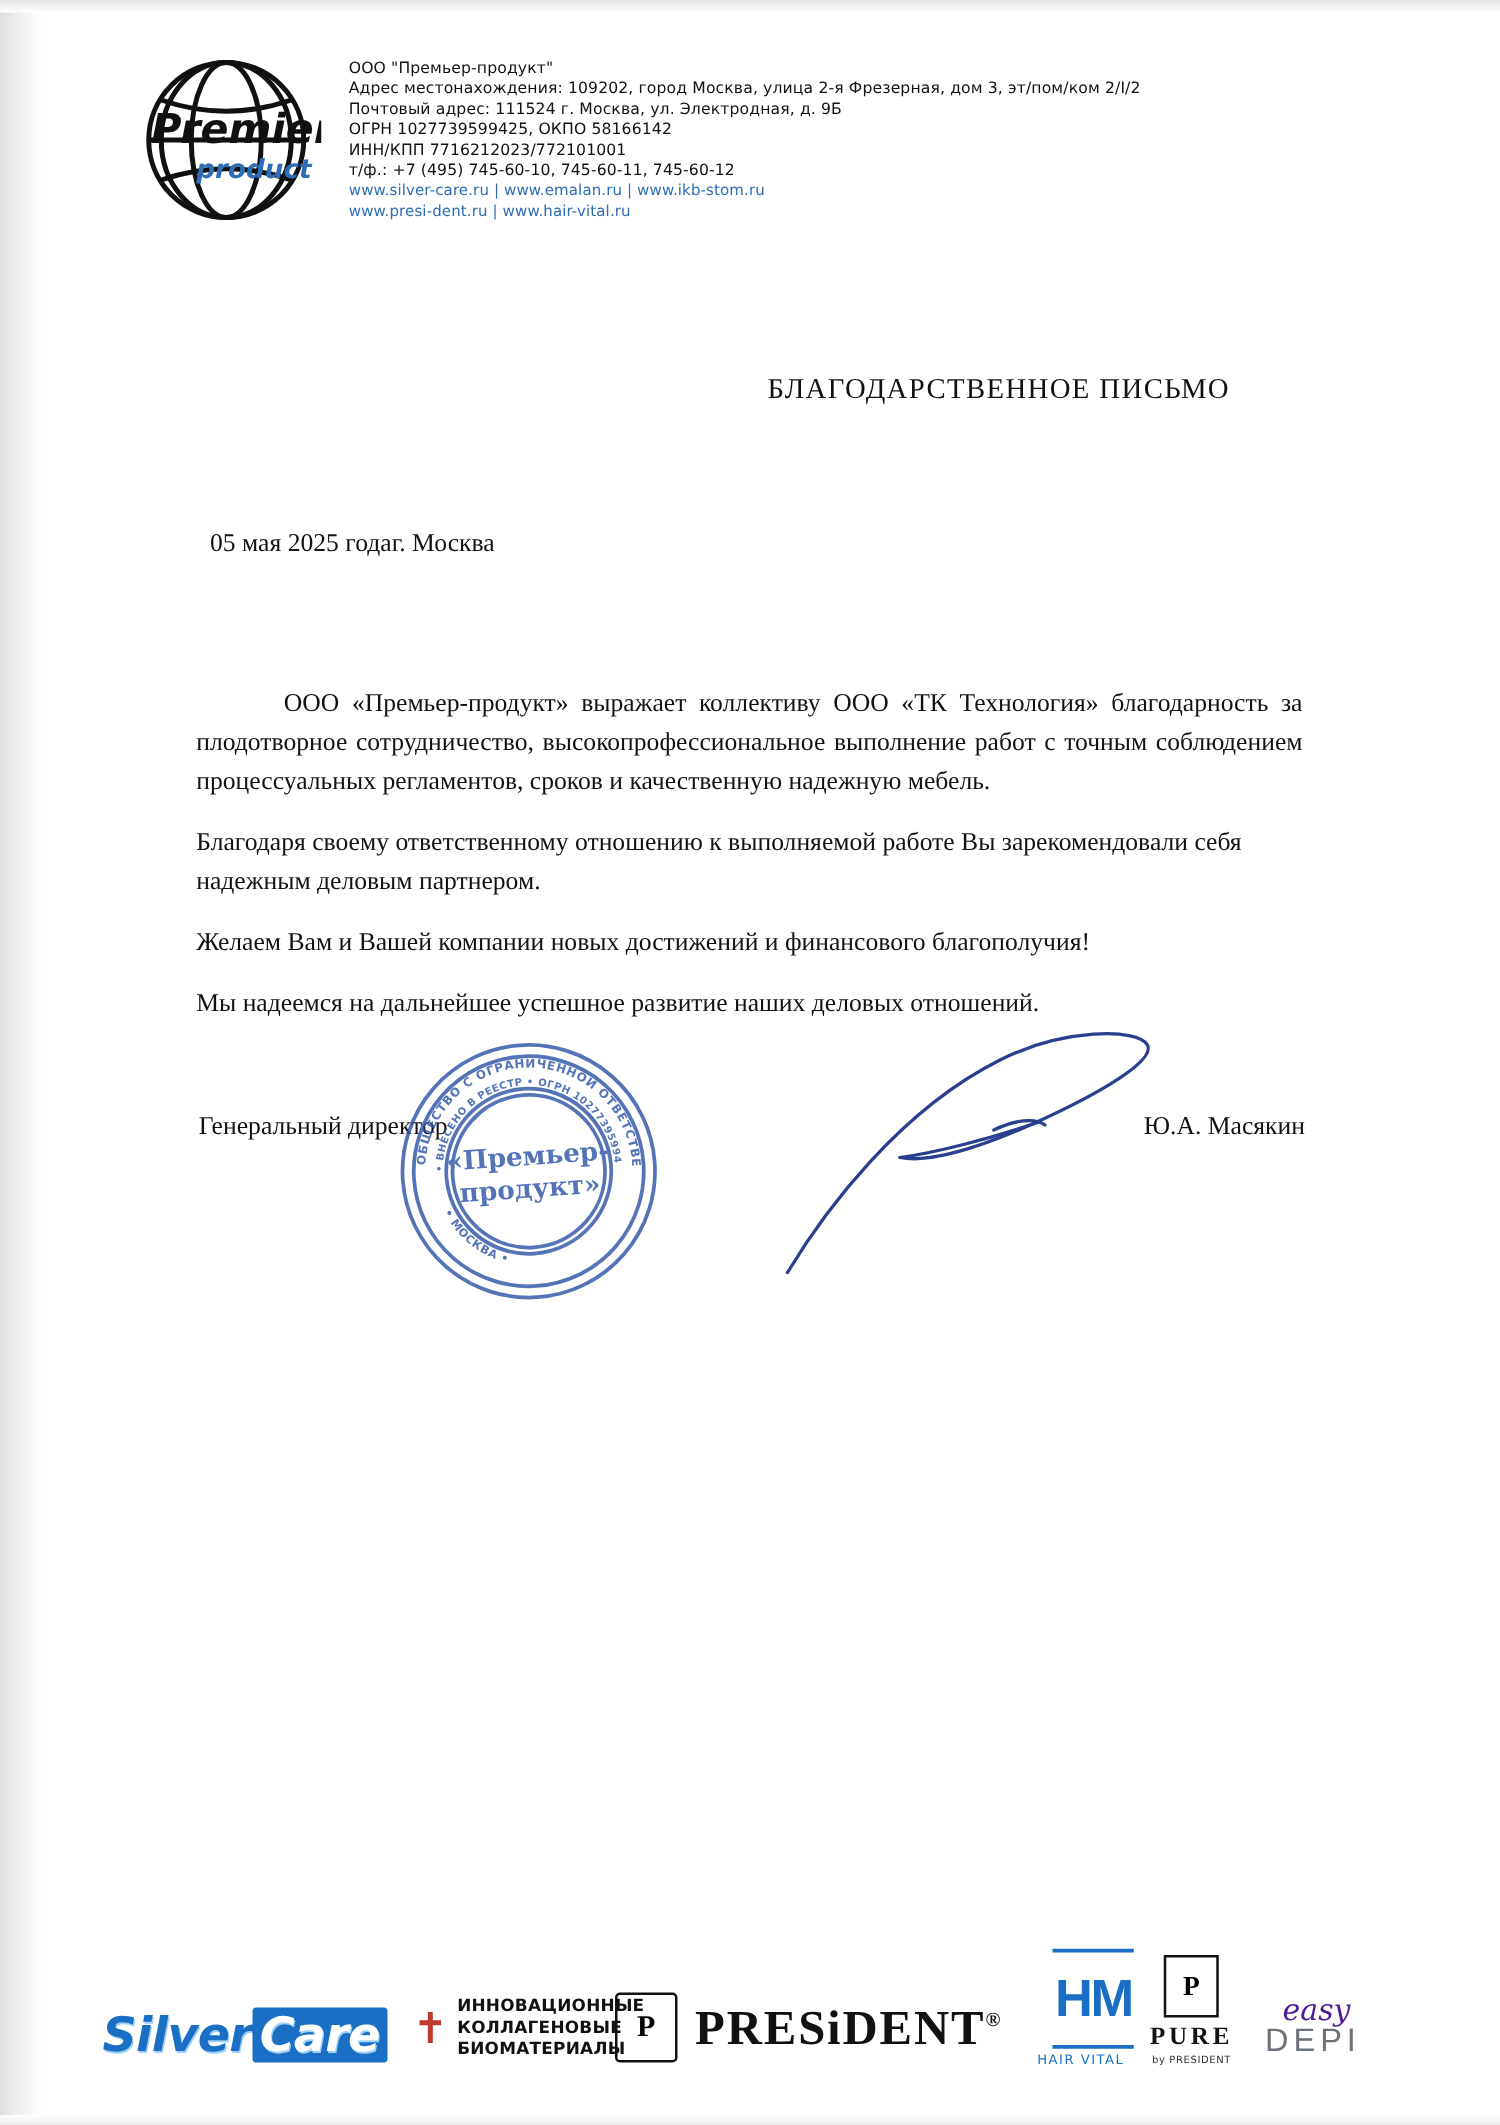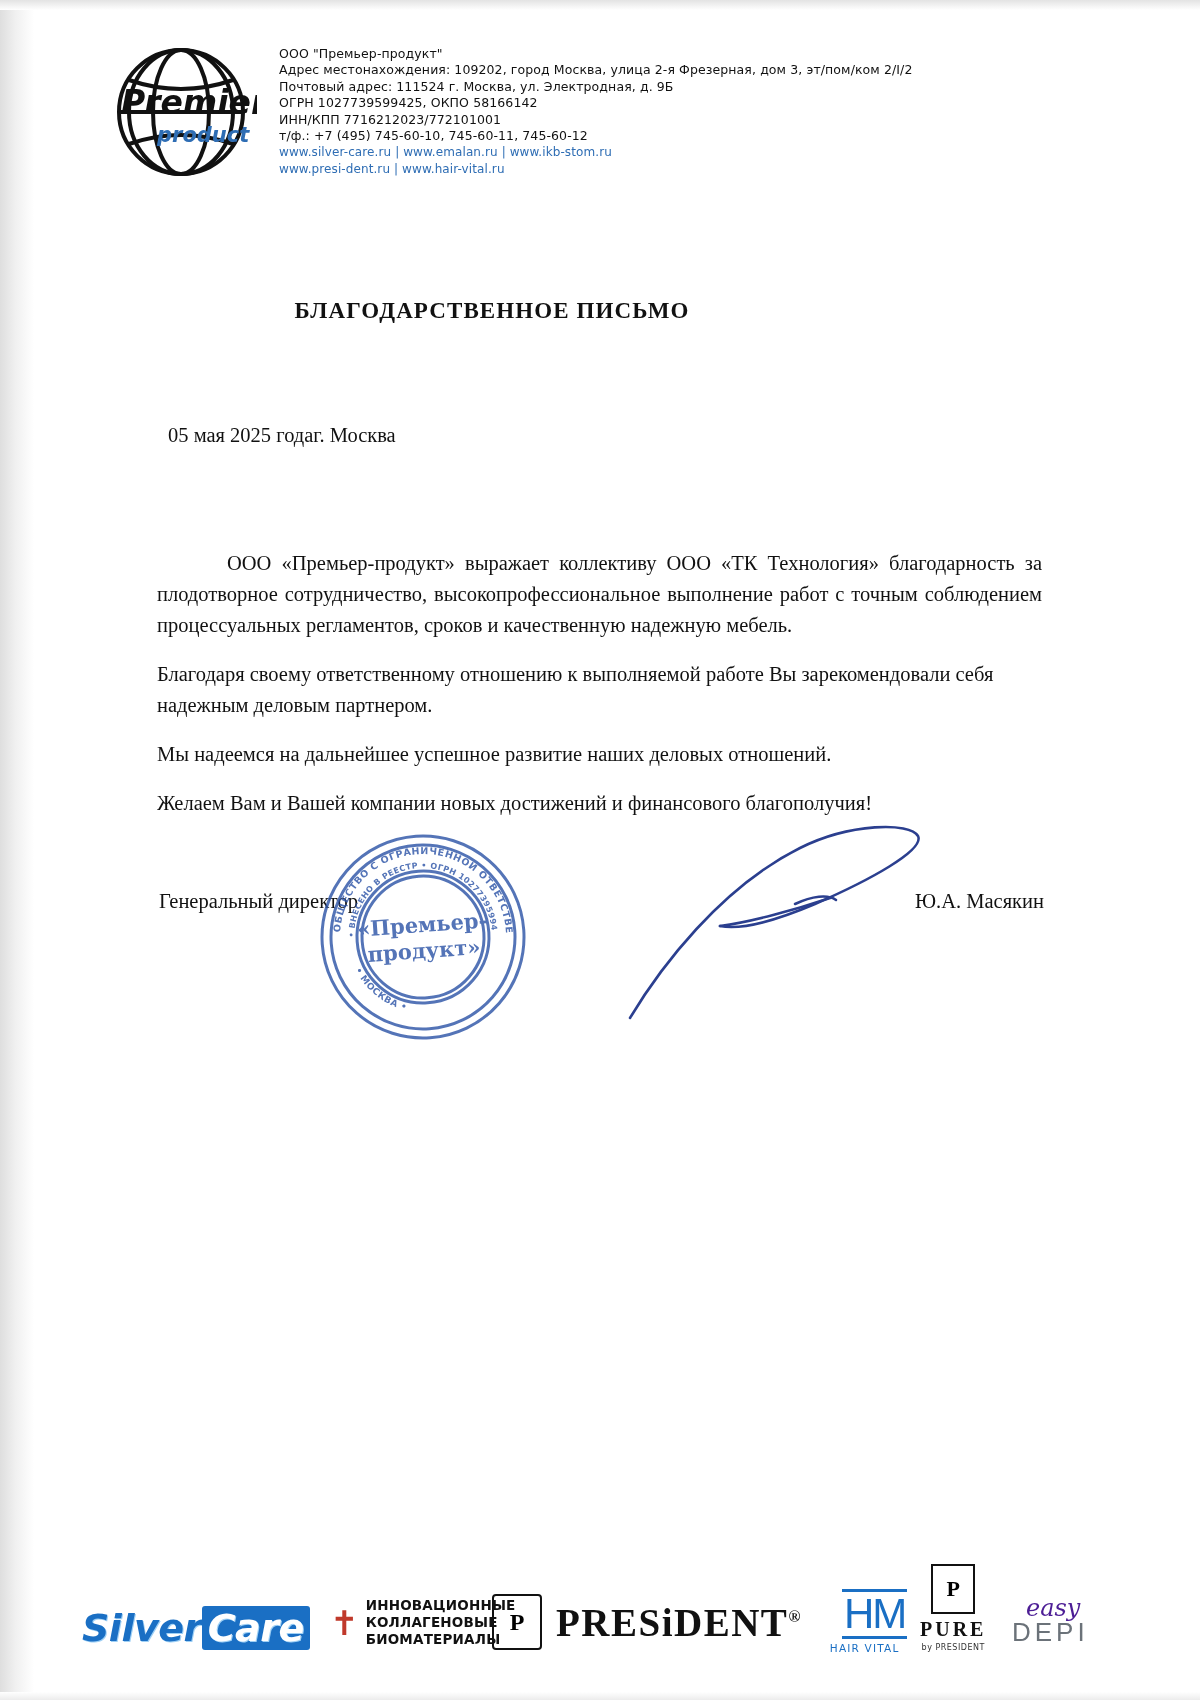--- a/index.html
+++ b/index.html
@@ -73,23 +73,23 @@
     font-size: 12px;
     line-height: 16.4px;
   }
 
   
   .doc-title {
     position: absolute;
     top: 298px;
     left: 0;
     width: 984px;
-    text-align: center;
-    font-family: "Liberation Serif", serif;
-    font-weight: bold;
+    text-align: right;
+    font-family: "Liberation Serif", serif;
+    font-weight: normal;
     font-size: 23px;
     letter-spacing: 1.1px;
     color: #111;
   }
 
   
   .meta-row {
     position: absolute;
     top: 424px;
     left: 168px;
@@ -226,28 +226,28 @@
   }
   .president .word sup { font-size: 16px; vertical-align: super; }
 
   .hairvital {
     left: 822px;
     bottom: 10px;
     text-align: center;
   }
   .hairvital .hv {
     font-family: "Liberation Sans", sans-serif;
-    font-weight: normal;
+    font-weight: bold;
     font-size: 42px;
     color: #1a6fc4;
     letter-spacing: -2px;
     line-height: 42px;
     border-top: 3px solid #1a6fc4;
     border-bottom: 3px solid #1a6fc4;
-    padding: 1px 2px;
+    padding: 16px 2px;
     margin-left: 20px;
   }
   .hairvital .hvlabel {
     font-family: "DejaVu Sans", sans-serif;
     font-size: 10.5px;
     color: #1a6fc4;
     letter-spacing: 1.2px;
     margin-top: 3px;
   }
 
@@ -342,22 +342,22 @@
   <div class="doc-title">БЛАГОДАРСТВЕННОЕ  ПИСЬМО</div>
 
   <div class="meta-row">
     <div>05 мая 2025 года</div>
     <div>г. Москва</div>
   </div>
 
   <div class="body-text">
     <p class="p-justify">ООО «Премьер-продукт» выражает коллективу ООО «ТК Технология» благодарность за плодотворное сотрудничество, высокопрофессиональное выполнение работ с точным соблюдением процессуальных регламентов, сроков и качественную надежную мебель.</p>
     <p class="p-plain">Благодаря своему ответственному отношению к выполняемой работе Вы зарекомендовали себя надежным деловым партнером.</p>
+    <p class="p-plain">Желаем Вам и Вашей компании новых достижений и финансового благополучия!</p>
     <p class="p-plain">Мы надеемся на дальнейшее успешное развитие наших деловых отношений.</p>
-    <p class="p-plain">Желаем Вам и Вашей компании новых достижений и финансового благополучия!</p>
   </div>
 
   <div class="sign-row">
     <div>Генеральный директор</div>
     <div>Ю.А. Масякин</div>
   </div>
 
   <div class="stamp">
     <svg viewBox="0 0 210 210" width="210" height="210" aria-hidden="true">
       <defs>

